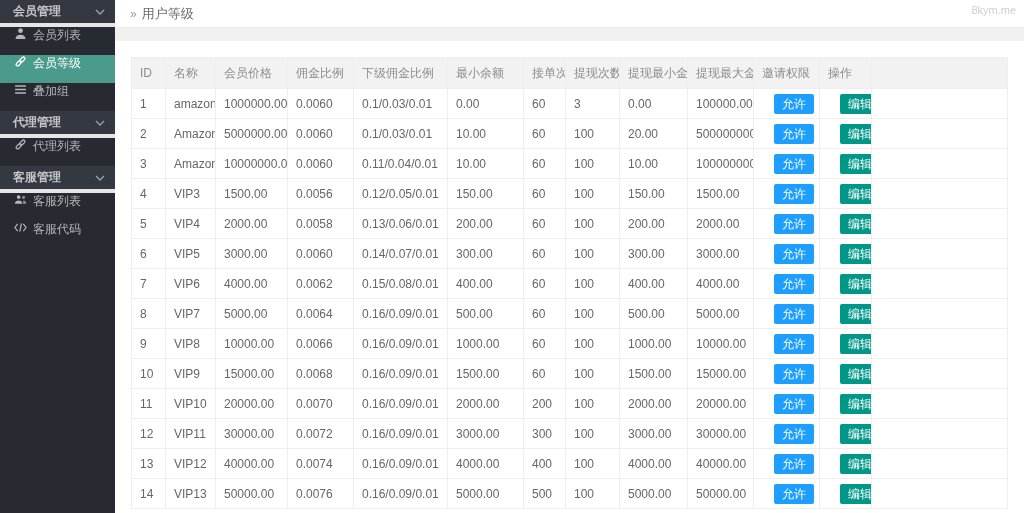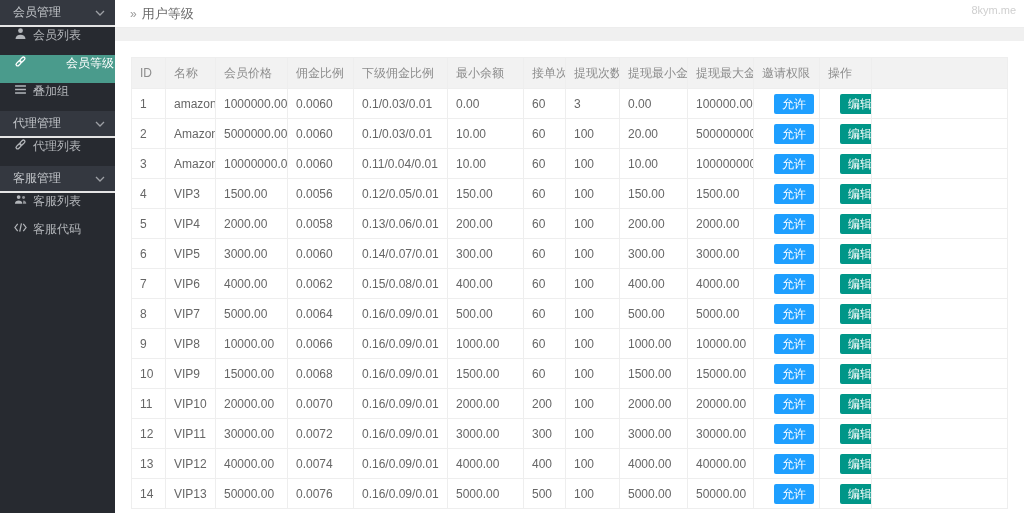--- a/index.html
+++ b/index.html
@@ -9,26 +9,26 @@
   }
   *{margin:0;padding:0;box-sizing:border-box;}
   html,body{width:1024px;height:513px;overflow:hidden;}
   body{font-family:"Liberation Sans","DejaVu Sans",sans-serif;background:#f0f0f0;}
   .app{display:flex;width:1024px;height:513px;}
 
   
   .sidebar{width:115px;flex:0 0 115px;background:#272a30;height:100%;}
   .nav-header{height:27px;display:flex;align-items:center;justify-content:space-between;
     padding:0 10px 0 13px;background:#343840;color:#c3c6ca;font-size:12px;cursor:pointer;
-    border-bottom:2px solid #e5e5e5;}
+    border-bottom:4px solid #e5e5e5;font-weight:bold;}
   .nav-header .chev{width:10px;height:6px;color:#9da0a5;flex:0 0 auto;}
   .nav-item{height:28px;display:flex;align-items:flex-start;padding:0 8px 0 14px;
     background:#272a30;color:#b3b6ba;font-size:12px;cursor:pointer;}
   .nav-item .nav-icon{width:13px;height:13px;margin-right:6px;flex:0 0 auto;display:inline-flex;}
-  .nav-item.active{background:var(--sidebar-active);color:#fff;gap:33px;}
+  .nav-item.active{background:var(--sidebar-active);color:#fff;}
   .nav-item span{white-space:nowrap;}
 
   
   .main{flex:1;display:flex;flex-direction:column;background:#f0f0f0;min-width:0;}
   .topbar{height:28px;background:#fff;border-bottom:1px solid #ededed;display:flex;
     align-items:center;padding:0 8px 0 15px;position:relative;}
   .crumb{font-size:13px;color:#6b6b6b;}
   .crumb-arrow{color:#9a9a9a;margin-right:5px;font-size:12px;}
   .watermark{position:absolute;right:8px;top:4px;font-size:11px;color:#cfcfcf;
     font-family:Liberation Sans, sans-serif;}

